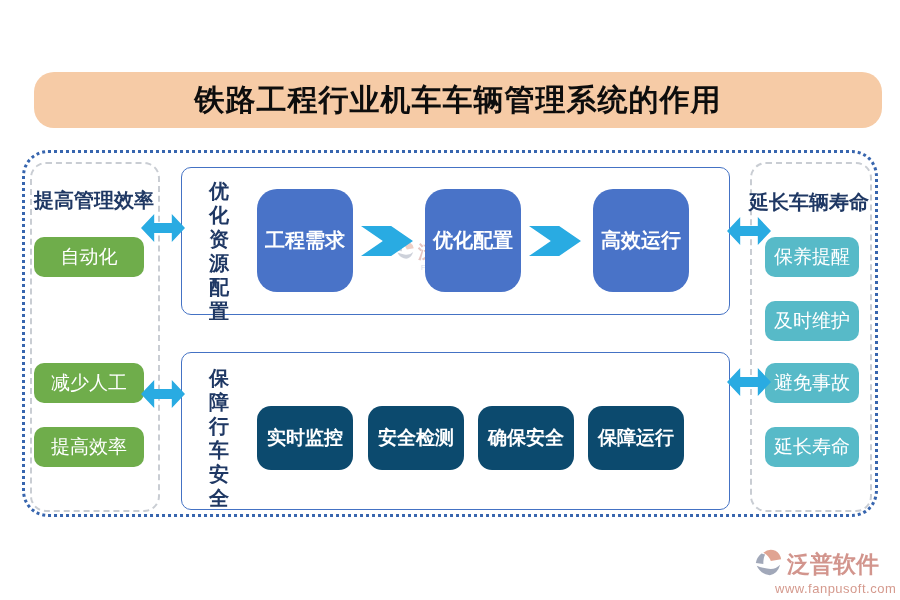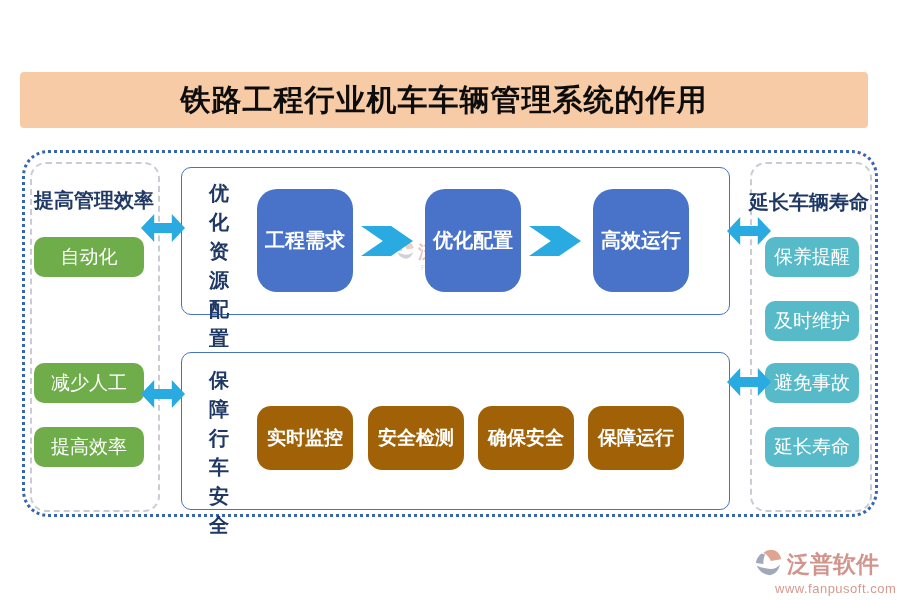--- a/index.html
+++ b/index.html
@@ -4,21 +4,21 @@
 <style>
   html,body{margin:0;padding:0;background:#ffffff;}
   .page{
     position:relative;width:900px;height:600px;background:#ffffff;overflow:hidden;
     font-family:"Liberation Sans","DejaVu Sans",sans-serif;
   }
   .abs{position:absolute;}
 
   
   .title-bar{
-    left:20px;top:72px;width:848px;height:56px;background:#F6CBA6;border-radius:4px;
+    left:34px;top:72px;width:848px;height:56px;background:#F6CBA6;border-radius:20px;
     display:flex;align-items:center;justify-content:center;
     font-size:30px;font-weight:bold;color:#0d0d0d;letter-spacing:1px;white-space:nowrap;
   }
 
   
   .outer-frame{
     left:22px;top:150px;width:850px;height:361px;
     border:3px dotted #3765AE;border-radius:26px;
   }
 
@@ -37,31 +37,31 @@
   .pill-green{left:34px;width:110px;height:40px;background:#6FAD4B;}
   .pill-teal{left:765px;width:94px;height:40px;background:#57BAC8;}
 
   
   .panel{
     background:#ffffff;border:1.5px solid #4472C4;border-radius:10px;
   }
   .flow-panel{left:181px;top:167px;width:547px;height:146px;}
   .safety-panel{left:181px;top:352px;width:547px;height:156px;}
   .vertical-label{
-    width:26px;font-size:20px;font-weight:bold;color:#1F3864;line-height:29px;
+    width:26px;font-size:20px;font-weight:bold;color:#1F3864;line-height:24px;
     word-break:break-all;text-align:center;z-index:3;
   }
 
   .step-box{
     top:189px;width:96px;height:103px;background:#4973C8;border-radius:20px;
     display:flex;align-items:center;justify-content:center;color:#ffffff;
     font-size:20px;font-weight:bold;z-index:2;
   }
   .gold-box{
-    top:406px;width:96px;height:64px;background:#a16207;border-radius:14px;
+    top:406px;width:96px;height:64px;background:#0c4a6e;border-radius:14px;
     display:flex;align-items:center;justify-content:center;color:#ffffff;
     font-size:19px;font-weight:bold;z-index:2;
   }
 
   
   .chevron{
     top:226px;width:52px;height:30px;background:#29ABE2;z-index:2;
     clip-path:polygon(0% 0%,58% 0%,100% 50%,58% 100%,0% 100%,42% 50%);
   }
   .dbl-arrow{

